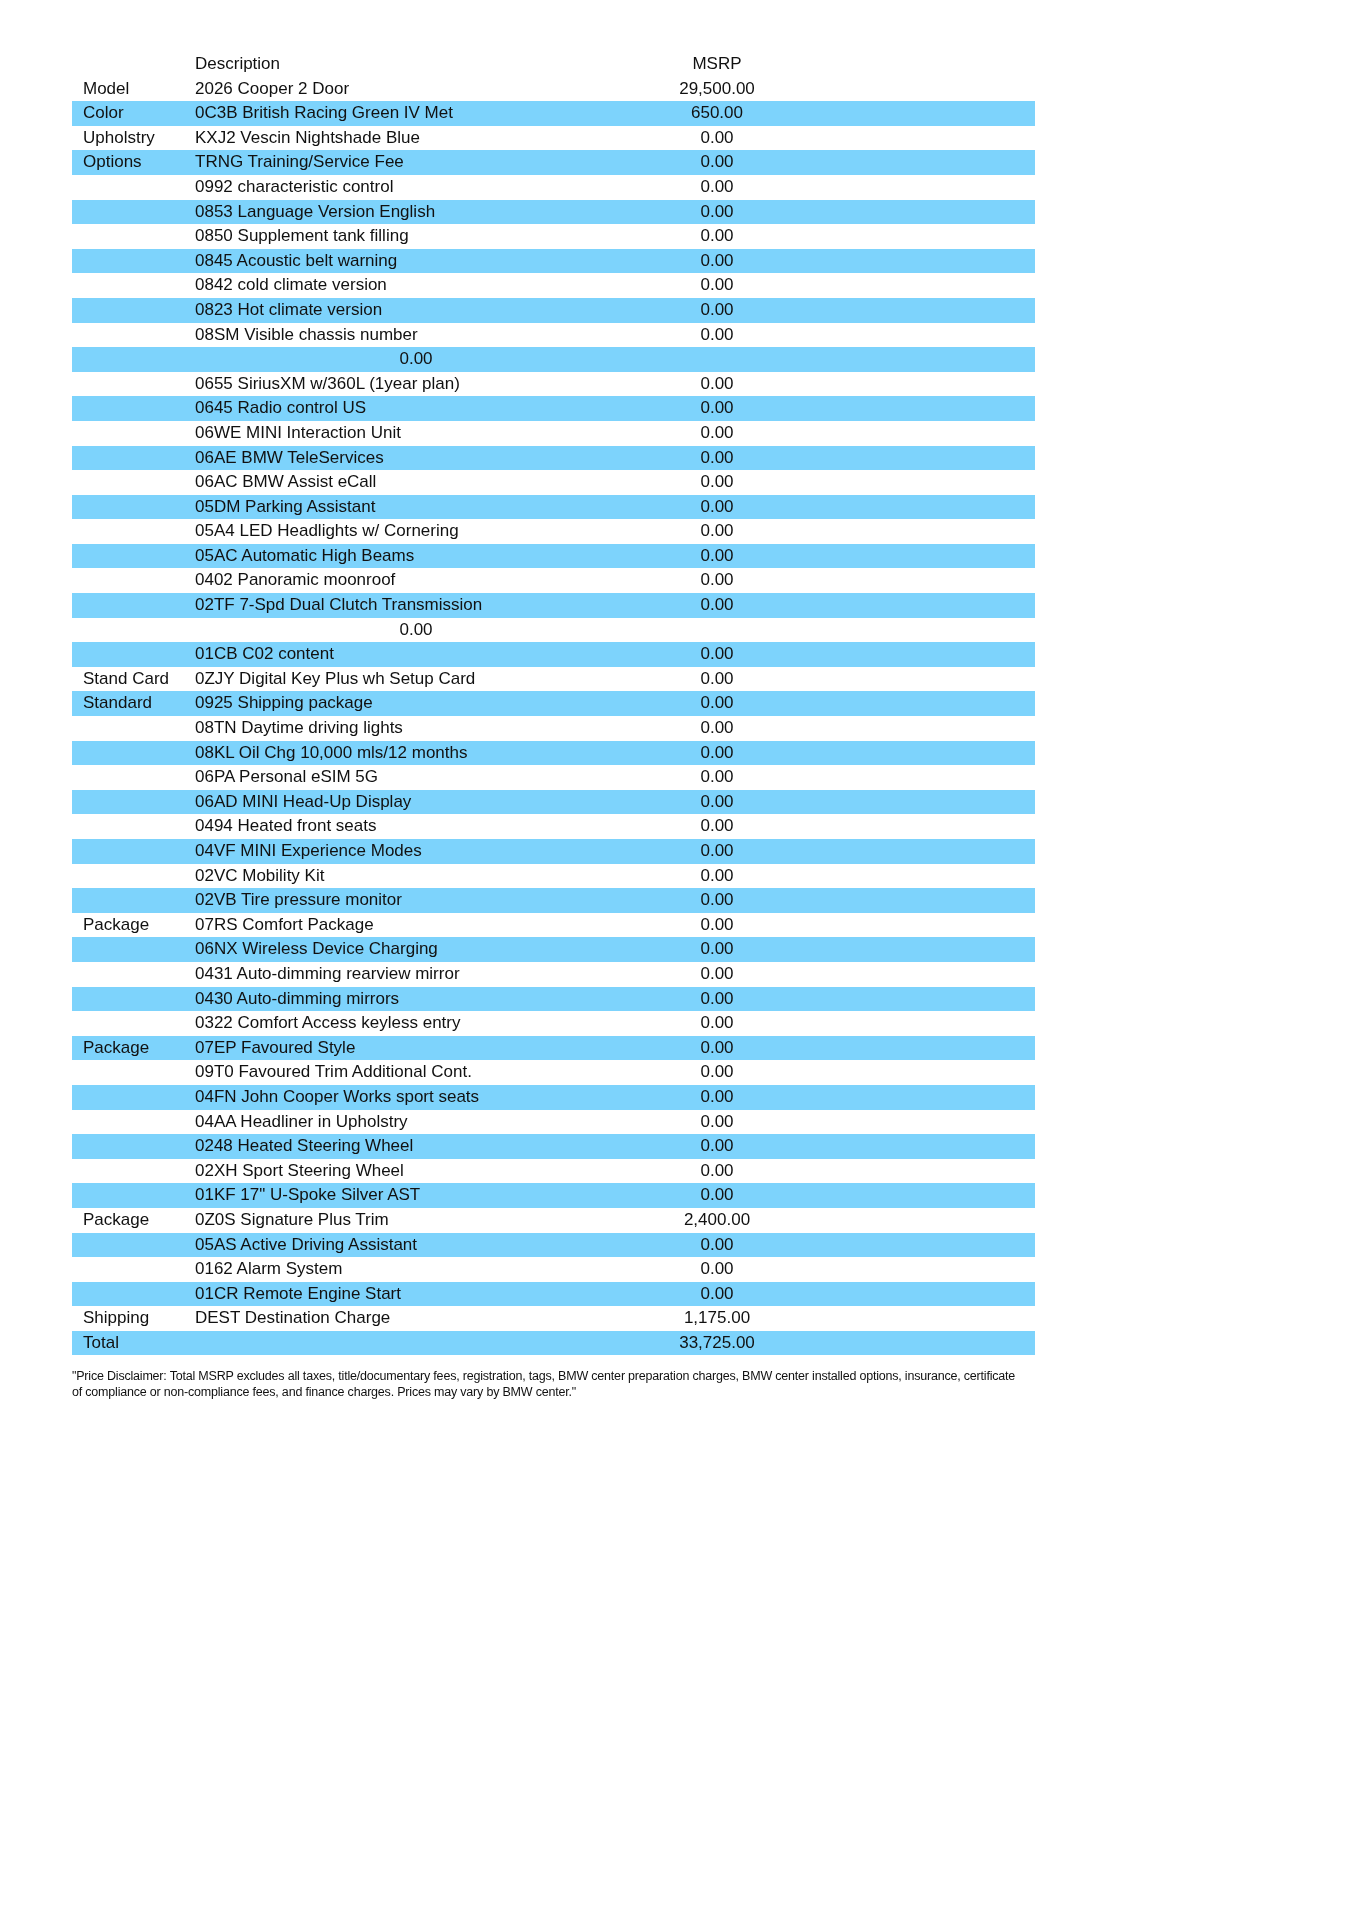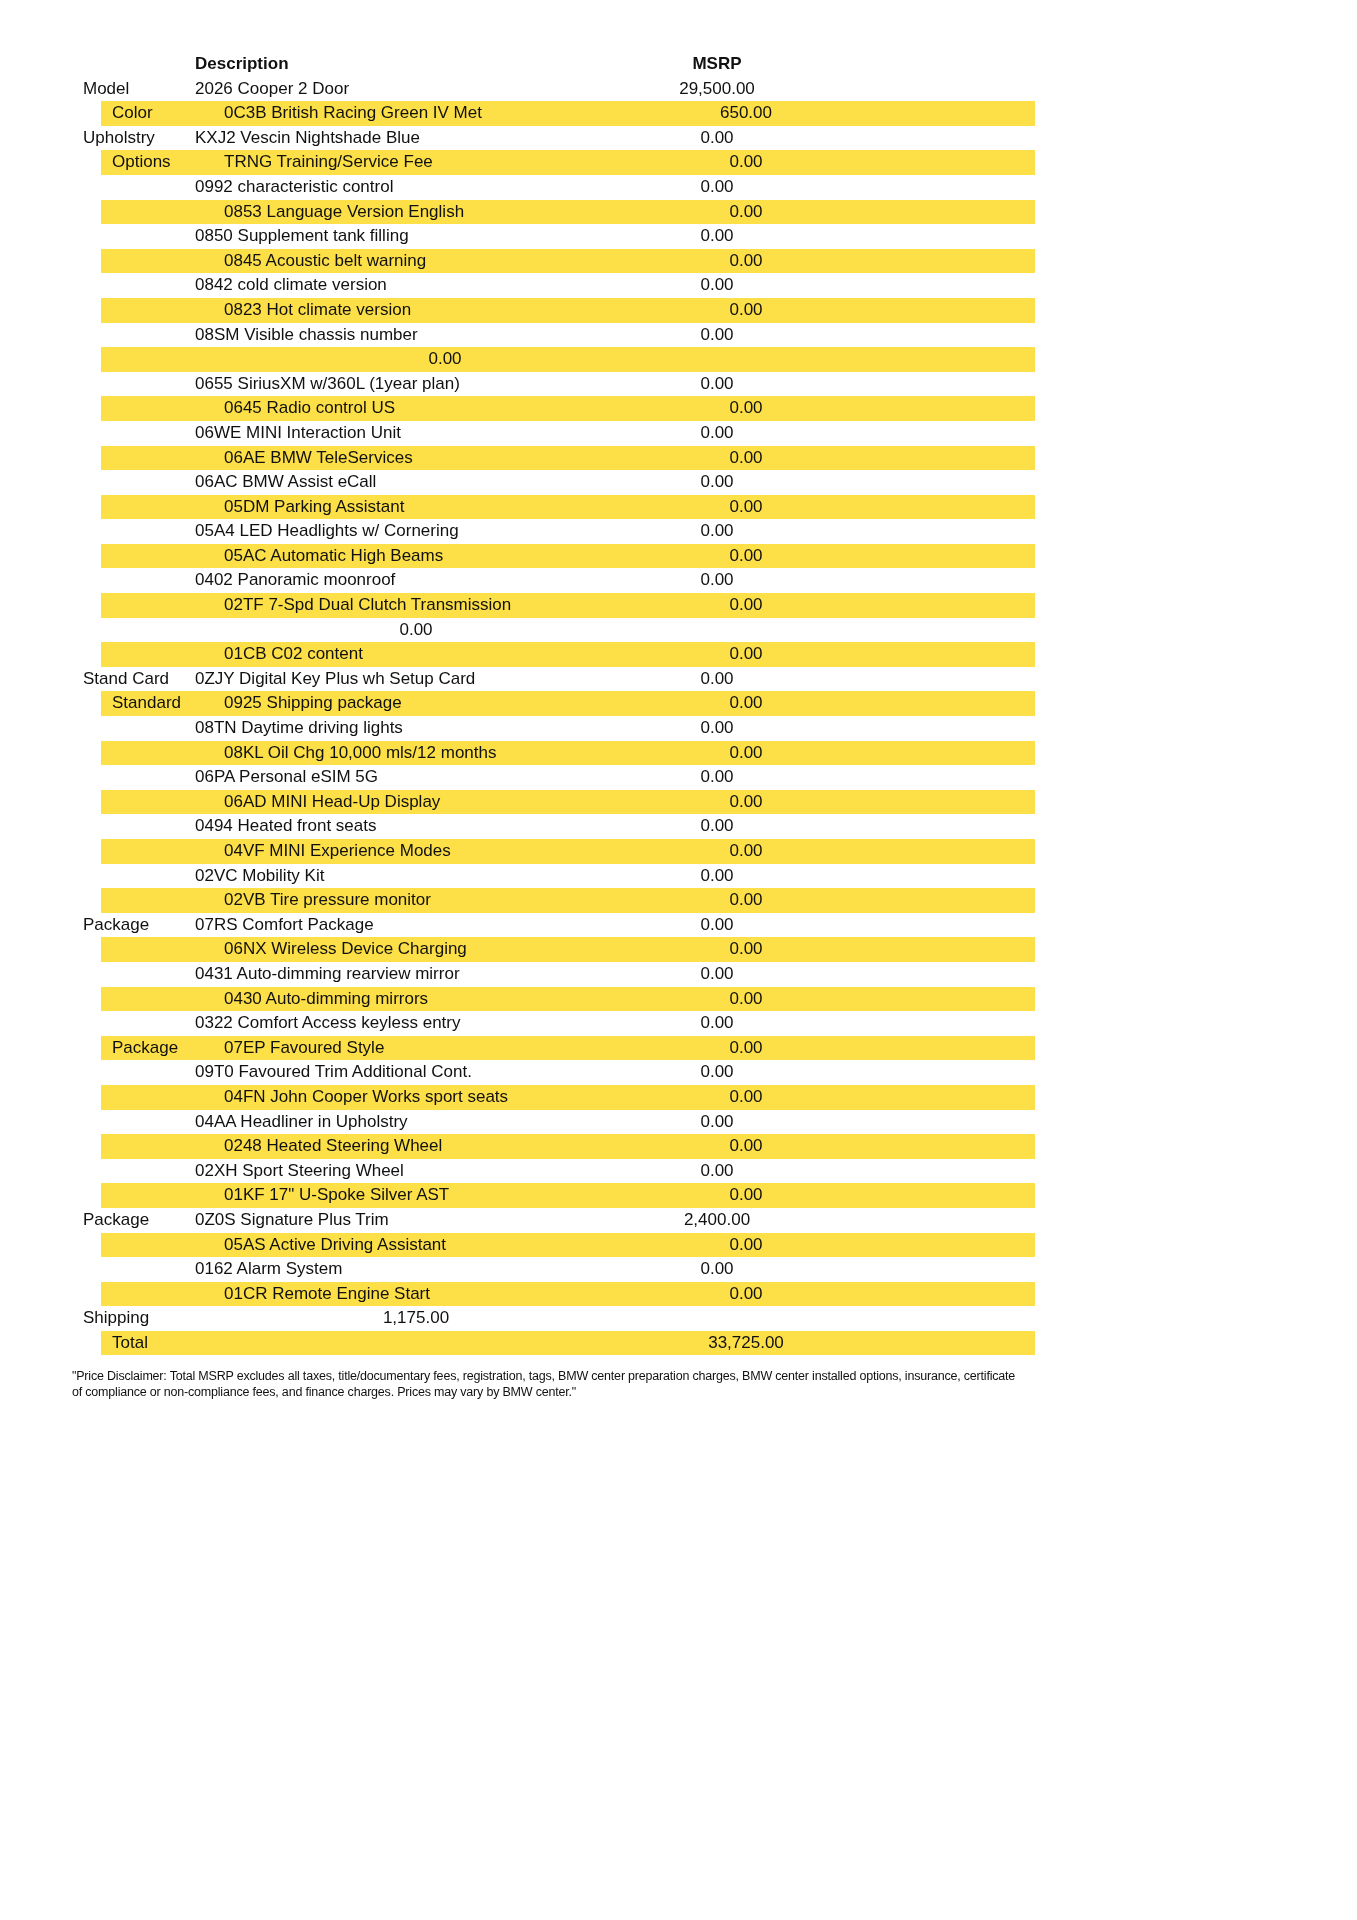--- a/index.html
+++ b/index.html
@@ -23,26 +23,26 @@
     width: 963px;
   }
   .row {
     display: grid;
     grid-template-columns: 123px 442px 160px 238px;
     align-items: center;
     height: 24.6px;
     font-size: 17px;
     line-height: 24.6px;
   }
-  .row.striped { background: #fde047; margin-left: 29px; }
+  .row.striped { background: #7dd3fc; }
   .cell { white-space: nowrap; overflow: hidden; }
   .cell.cat  { padding-left: 11px; }
   .cell.desc { padding-left: 0; }
   .cell.msrp { text-align: center; }
-  .header-row { font-weight: bold; }
+  .header-row { font-weight: normal; }
   .header-row .cell.cat { visibility: hidden; }
   .disclaimer {
     position: absolute;
     left: 72px;
     top: 1368px;
     width: 948px;
     font-size: 12.5px;
     line-height: 16px;
     color: #111111;
     letter-spacing: -0.2px;
@@ -354,20 +354,21 @@
           <div class="cell spacer"></div>
         </div>
         <div class="row striped">
           <div class="cell cat"></div>
           <div class="cell desc">01CR Remote Engine Start</div>
           <div class="cell msrp">0.00</div>
           <div class="cell spacer"></div>
         </div>
         <div class="row">
           <div class="cell cat">Shipping</div>
+          <div class="cell desc">DEST Destination Charge</div>
           <div class="cell msrp">1,175.00</div>
           <div class="cell spacer"></div>
         </div>
         <div class="row striped">
           <div class="cell cat">Total</div>
           <div class="cell desc"></div>
           <div class="cell msrp">33,725.00</div>
           <div class="cell spacer"></div>
         </div>
       </div>

